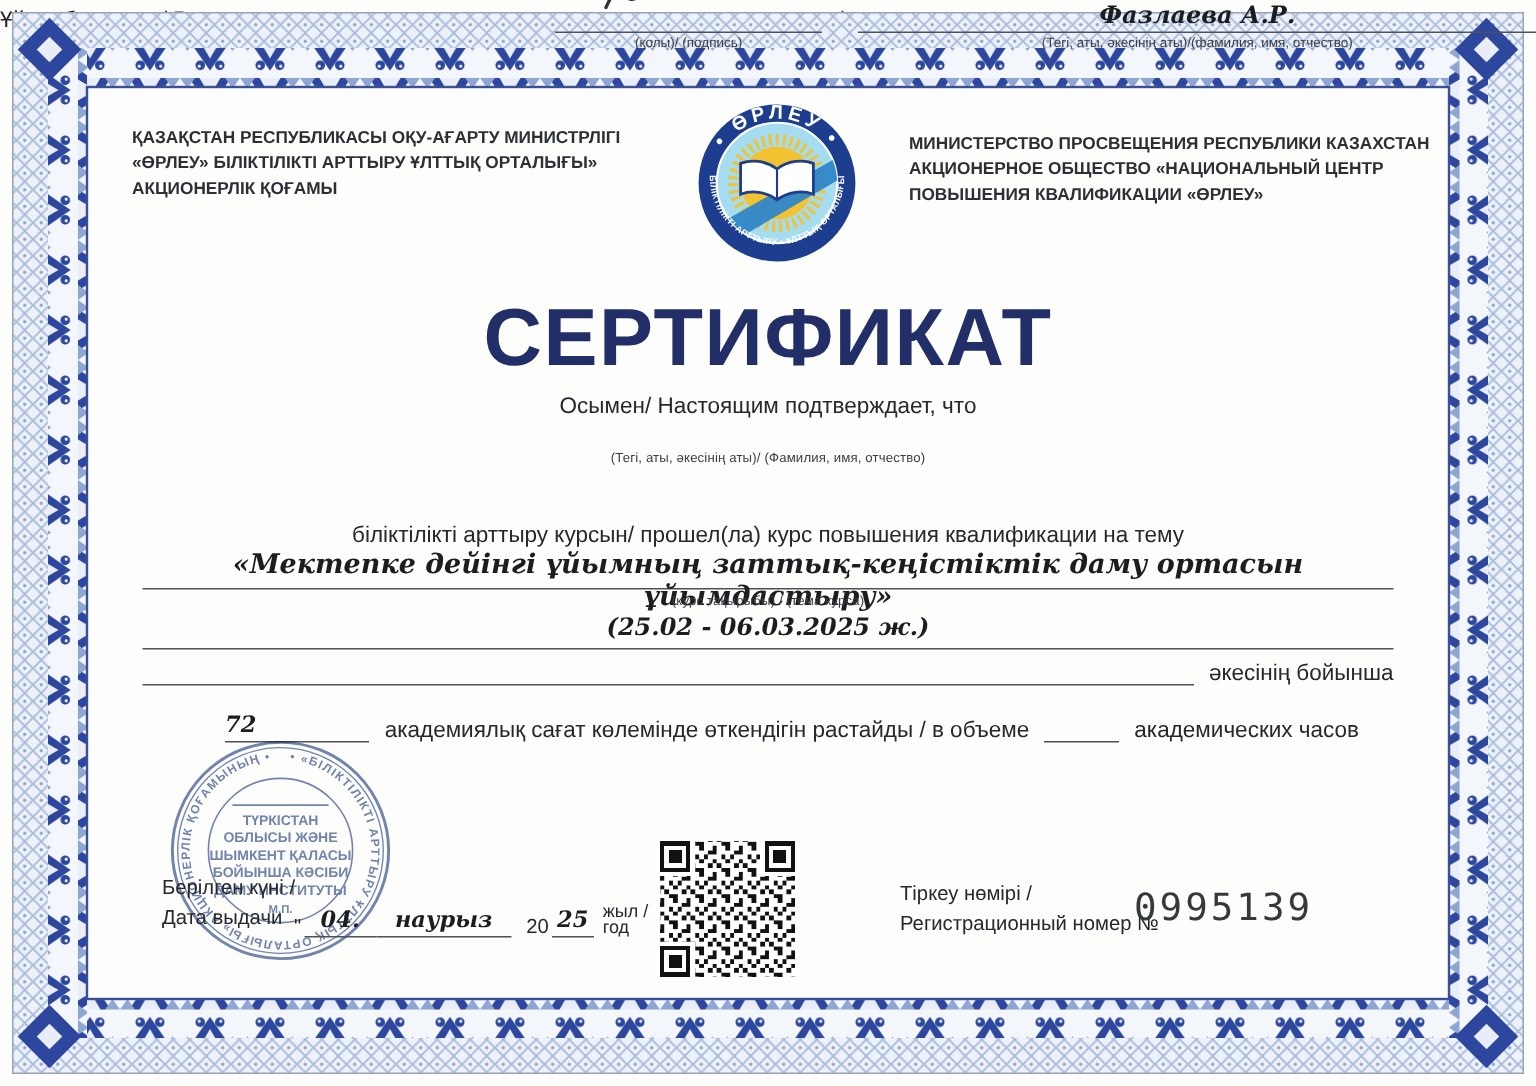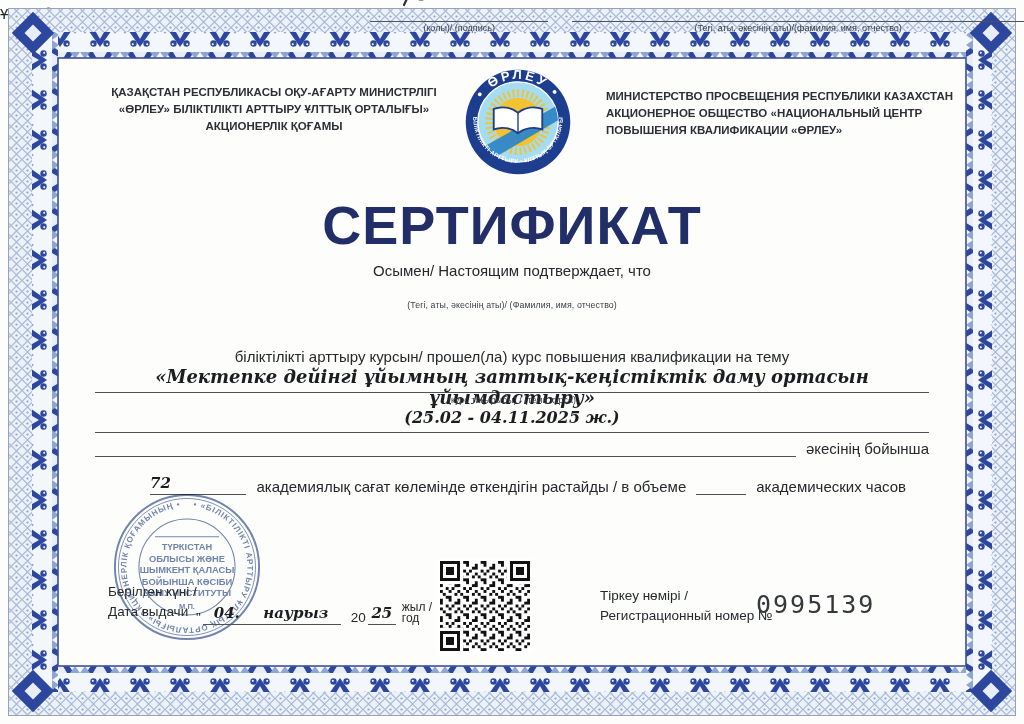--- a/index.html
+++ b/index.html
@@ -1,20 +1,20 @@
 <!DOCTYPE html>
 <html><head>
 <meta charset="utf-8">
 <style>
   html,body{margin:0;padding:0;background:#ffffff;}
   .cert{position:relative;width:1024px;height:724px;background:#fdfdfb;overflow:hidden;
         font-family:"Liberation Sans",sans-serif;color:#26282c;}
   .frame{position:absolute;left:0;top:0;}
 
-  .hdr-left{position:absolute;left:88px;top:84px;width:372px;text-align:center;
+  .hdr-left{position:absolute;left:88px;top:84px;width:372px;text-align:left;
             font-size:11.5px;font-weight:bold;line-height:17px;color:#2c3036;}
   .hdr-right{position:absolute;left:606px;top:88px;width:350px;text-align:left;
              font-size:11.5px;font-weight:bold;line-height:17px;color:#2c3036;}
   .logo{position:absolute;left:462px;top:66px;}
 
   .title{position:absolute;left:0;top:194px;width:100%;text-align:center;
          font-size:54px;font-weight:800;color:#222e68;letter-spacing:1px;}
   .confirm{position:absolute;left:0;top:262px;width:100%;text-align:center;font-size:15px;}
 
   .row{position:absolute;left:95px;right:95px;}
@@ -190,21 +190,21 @@
   </div>
 
   <div class="row intro">біліктілікті арттыру курсын/ прошел(ла) курс повышения квалификации на тему</div>
 
   <div class="row topic-row">
     <div class="uline"><span class="hand">«Мектепке дейінгі ұйымның заттық-кеңістіктік даму ортасын ұйымдастыру»</span></div>
     <span class="caption">(курс тақырыбы) / (тема курса)</span>
   </div>
 
   <div class="row dates-row">
-    <div class="uline"><span class="hand">(25.02 - 04.11.2025 ж.)</span></div>
+    <div class="uline"><span class="hand">(25.02 - 06.03.2025 ж.)</span></div>
   </div>
 
   <div class="row suffix-row">
     <div class="fill"></div>
     <span class="suffix-text">әкесінің бойынша</span>
   </div>
 
   <div class="row hours-row">
     <div class="seg72">
       <span class="hand">72</span>
@@ -221,20 +221,21 @@
       <svg class="sig-svg" width="120" height="58" viewBox="0 0 120 58">
         <g fill="none" stroke="#2e3237" stroke-width="2.2" stroke-linecap="round">
           <path d="M16,48 C32,12 60,0 54,20 C49,36 30,50 29,38 C28,26 49,12 66,13 C76,14 80,20 86,15"></path>
           <path d="M6,42 C40,35 82,30 116,32" stroke-width="1.8"></path>
         </g>
       </svg>
       <span class="sig-caption">(қолы)/ (подпись)</span>
     </div>
     <span class="slash">/</span>
     <div class="sigseg second">
+      <span class="head-name hand">Фазлаева А.Р.</span>
       <span class="sig-caption">(Тегі, аты, әкесінің аты)/(фамилия, имя, отчество)</span>
     </div>
   </div>
 
   <svg class="stamp" width="178" height="178" viewBox="0 0 200 200">
     <defs>
         <path id="stc" d="M100,32 a68,68 0 1,1 -0.01,0"></path>
       </defs>
     <g fill="none" stroke="#5d74a6">
       <circle cx="100" cy="100" r="81" stroke-width="2.2"></circle>

